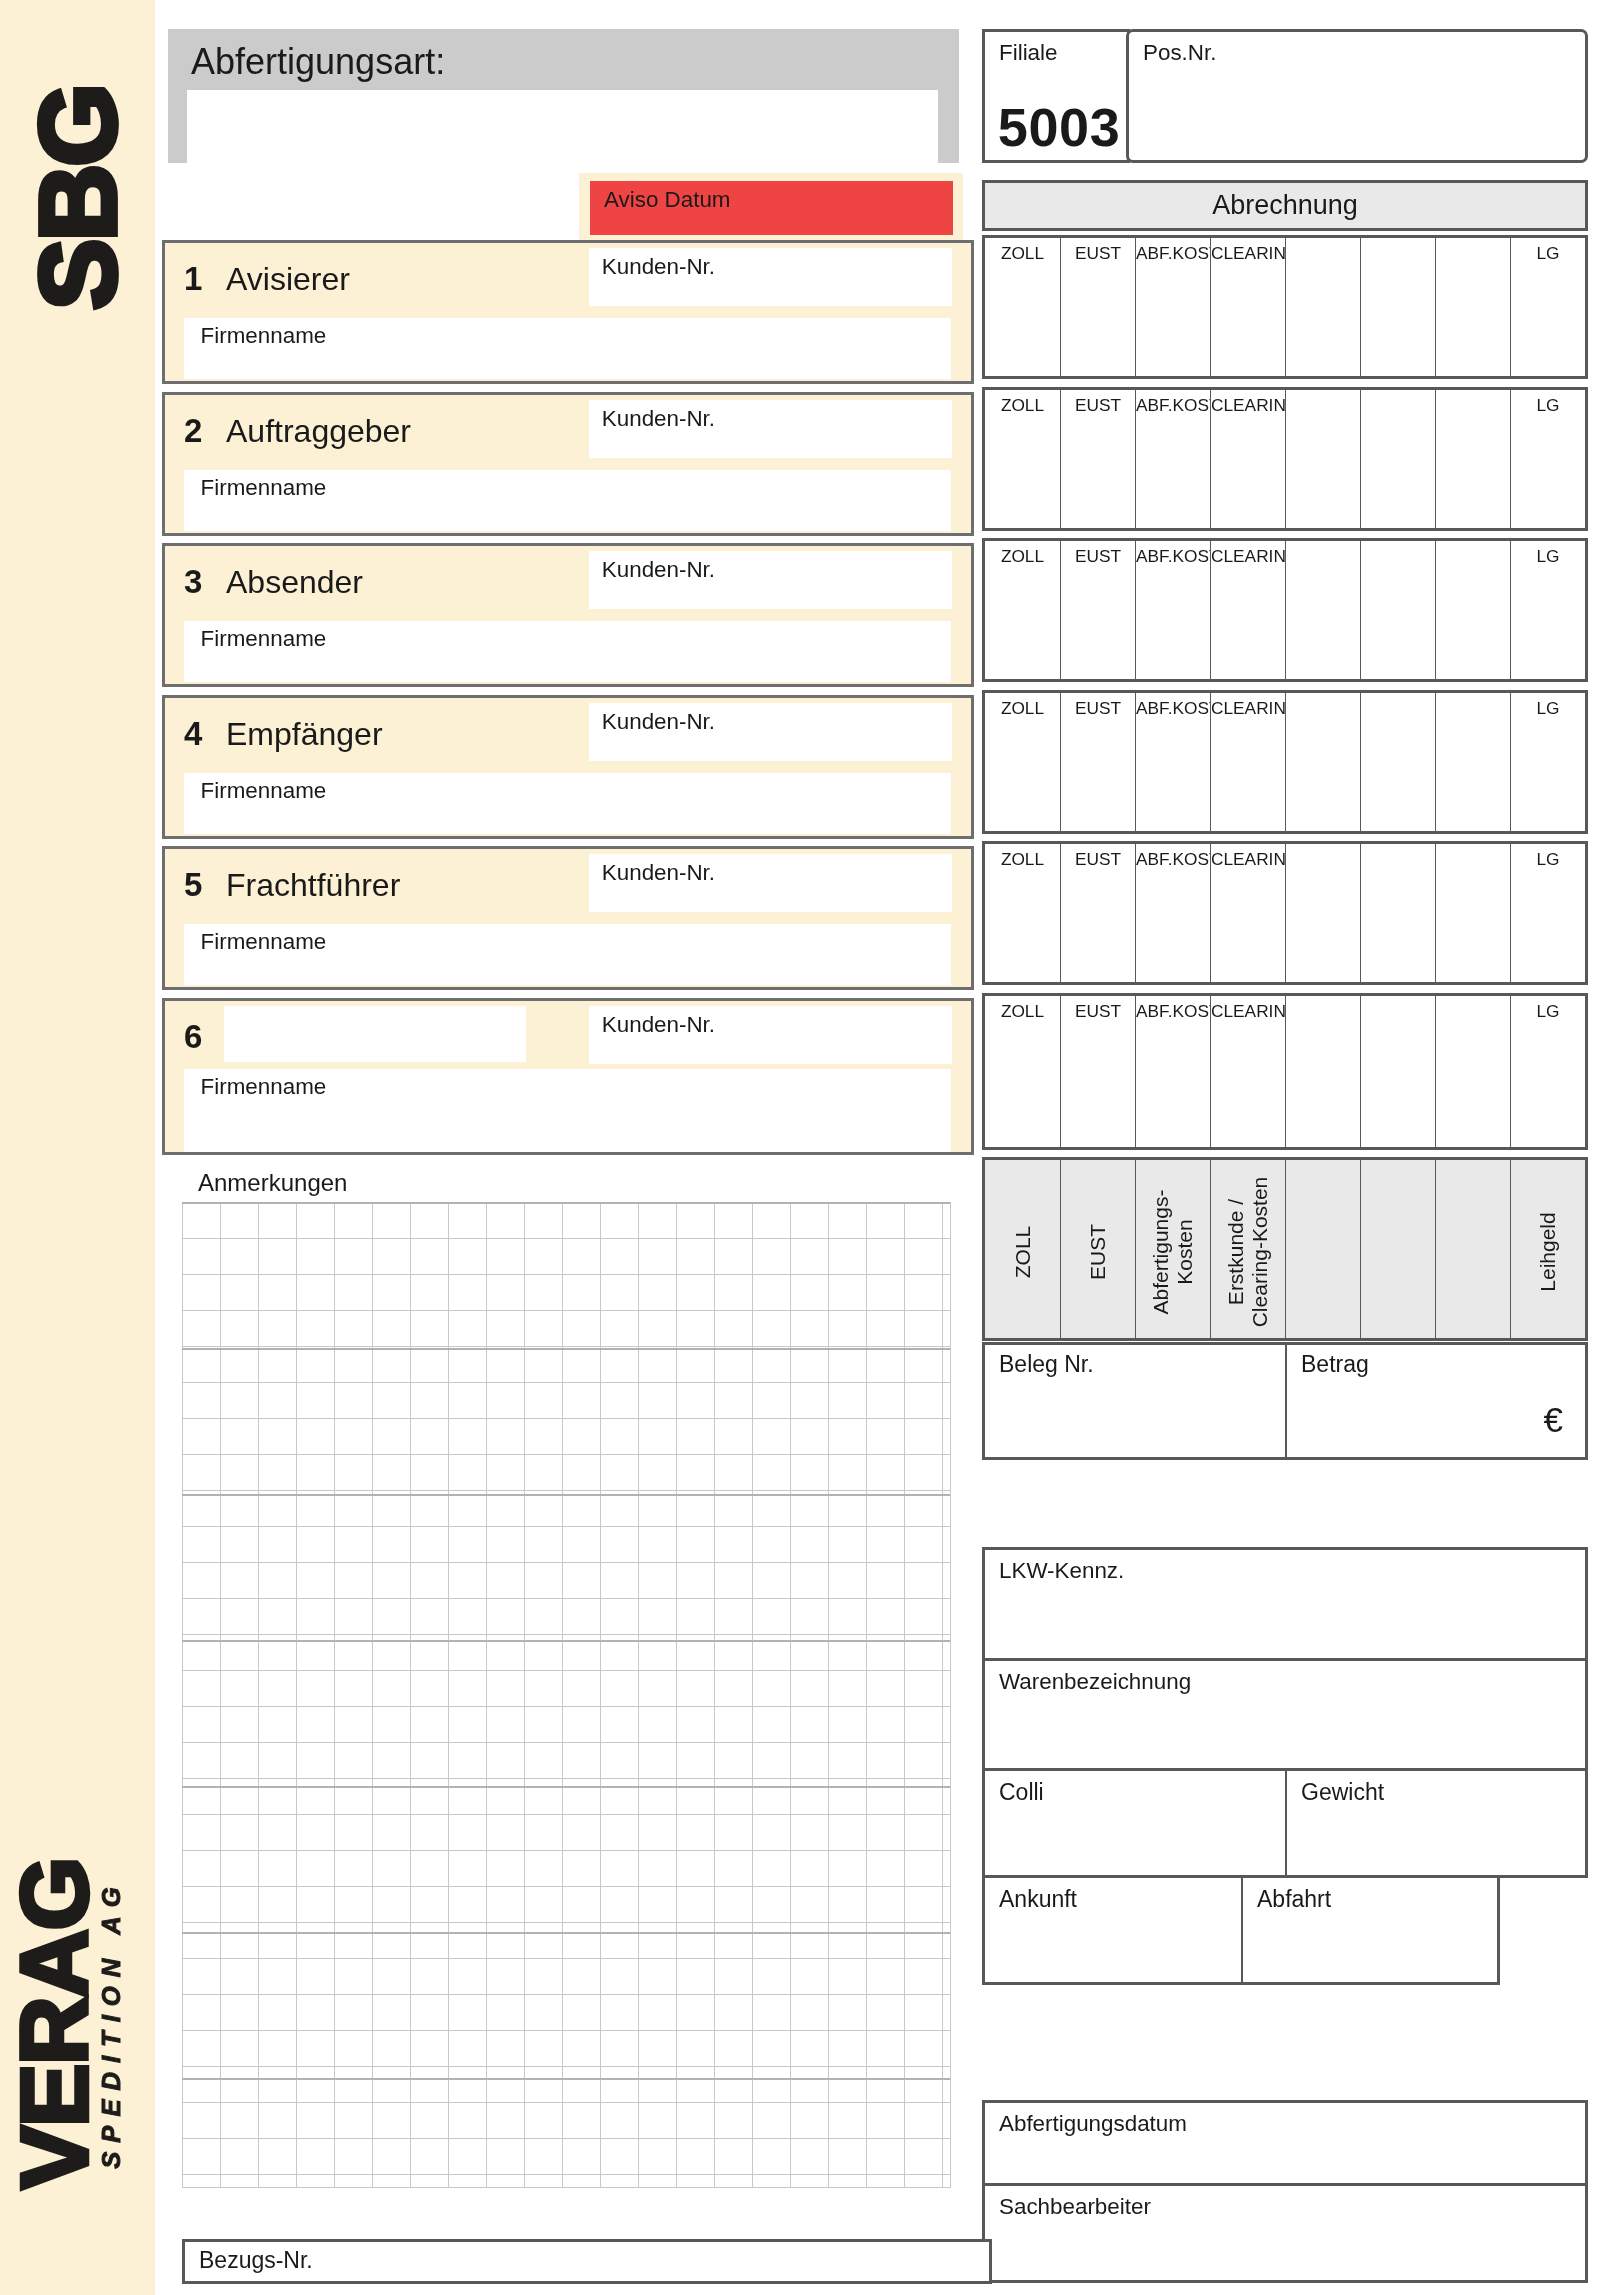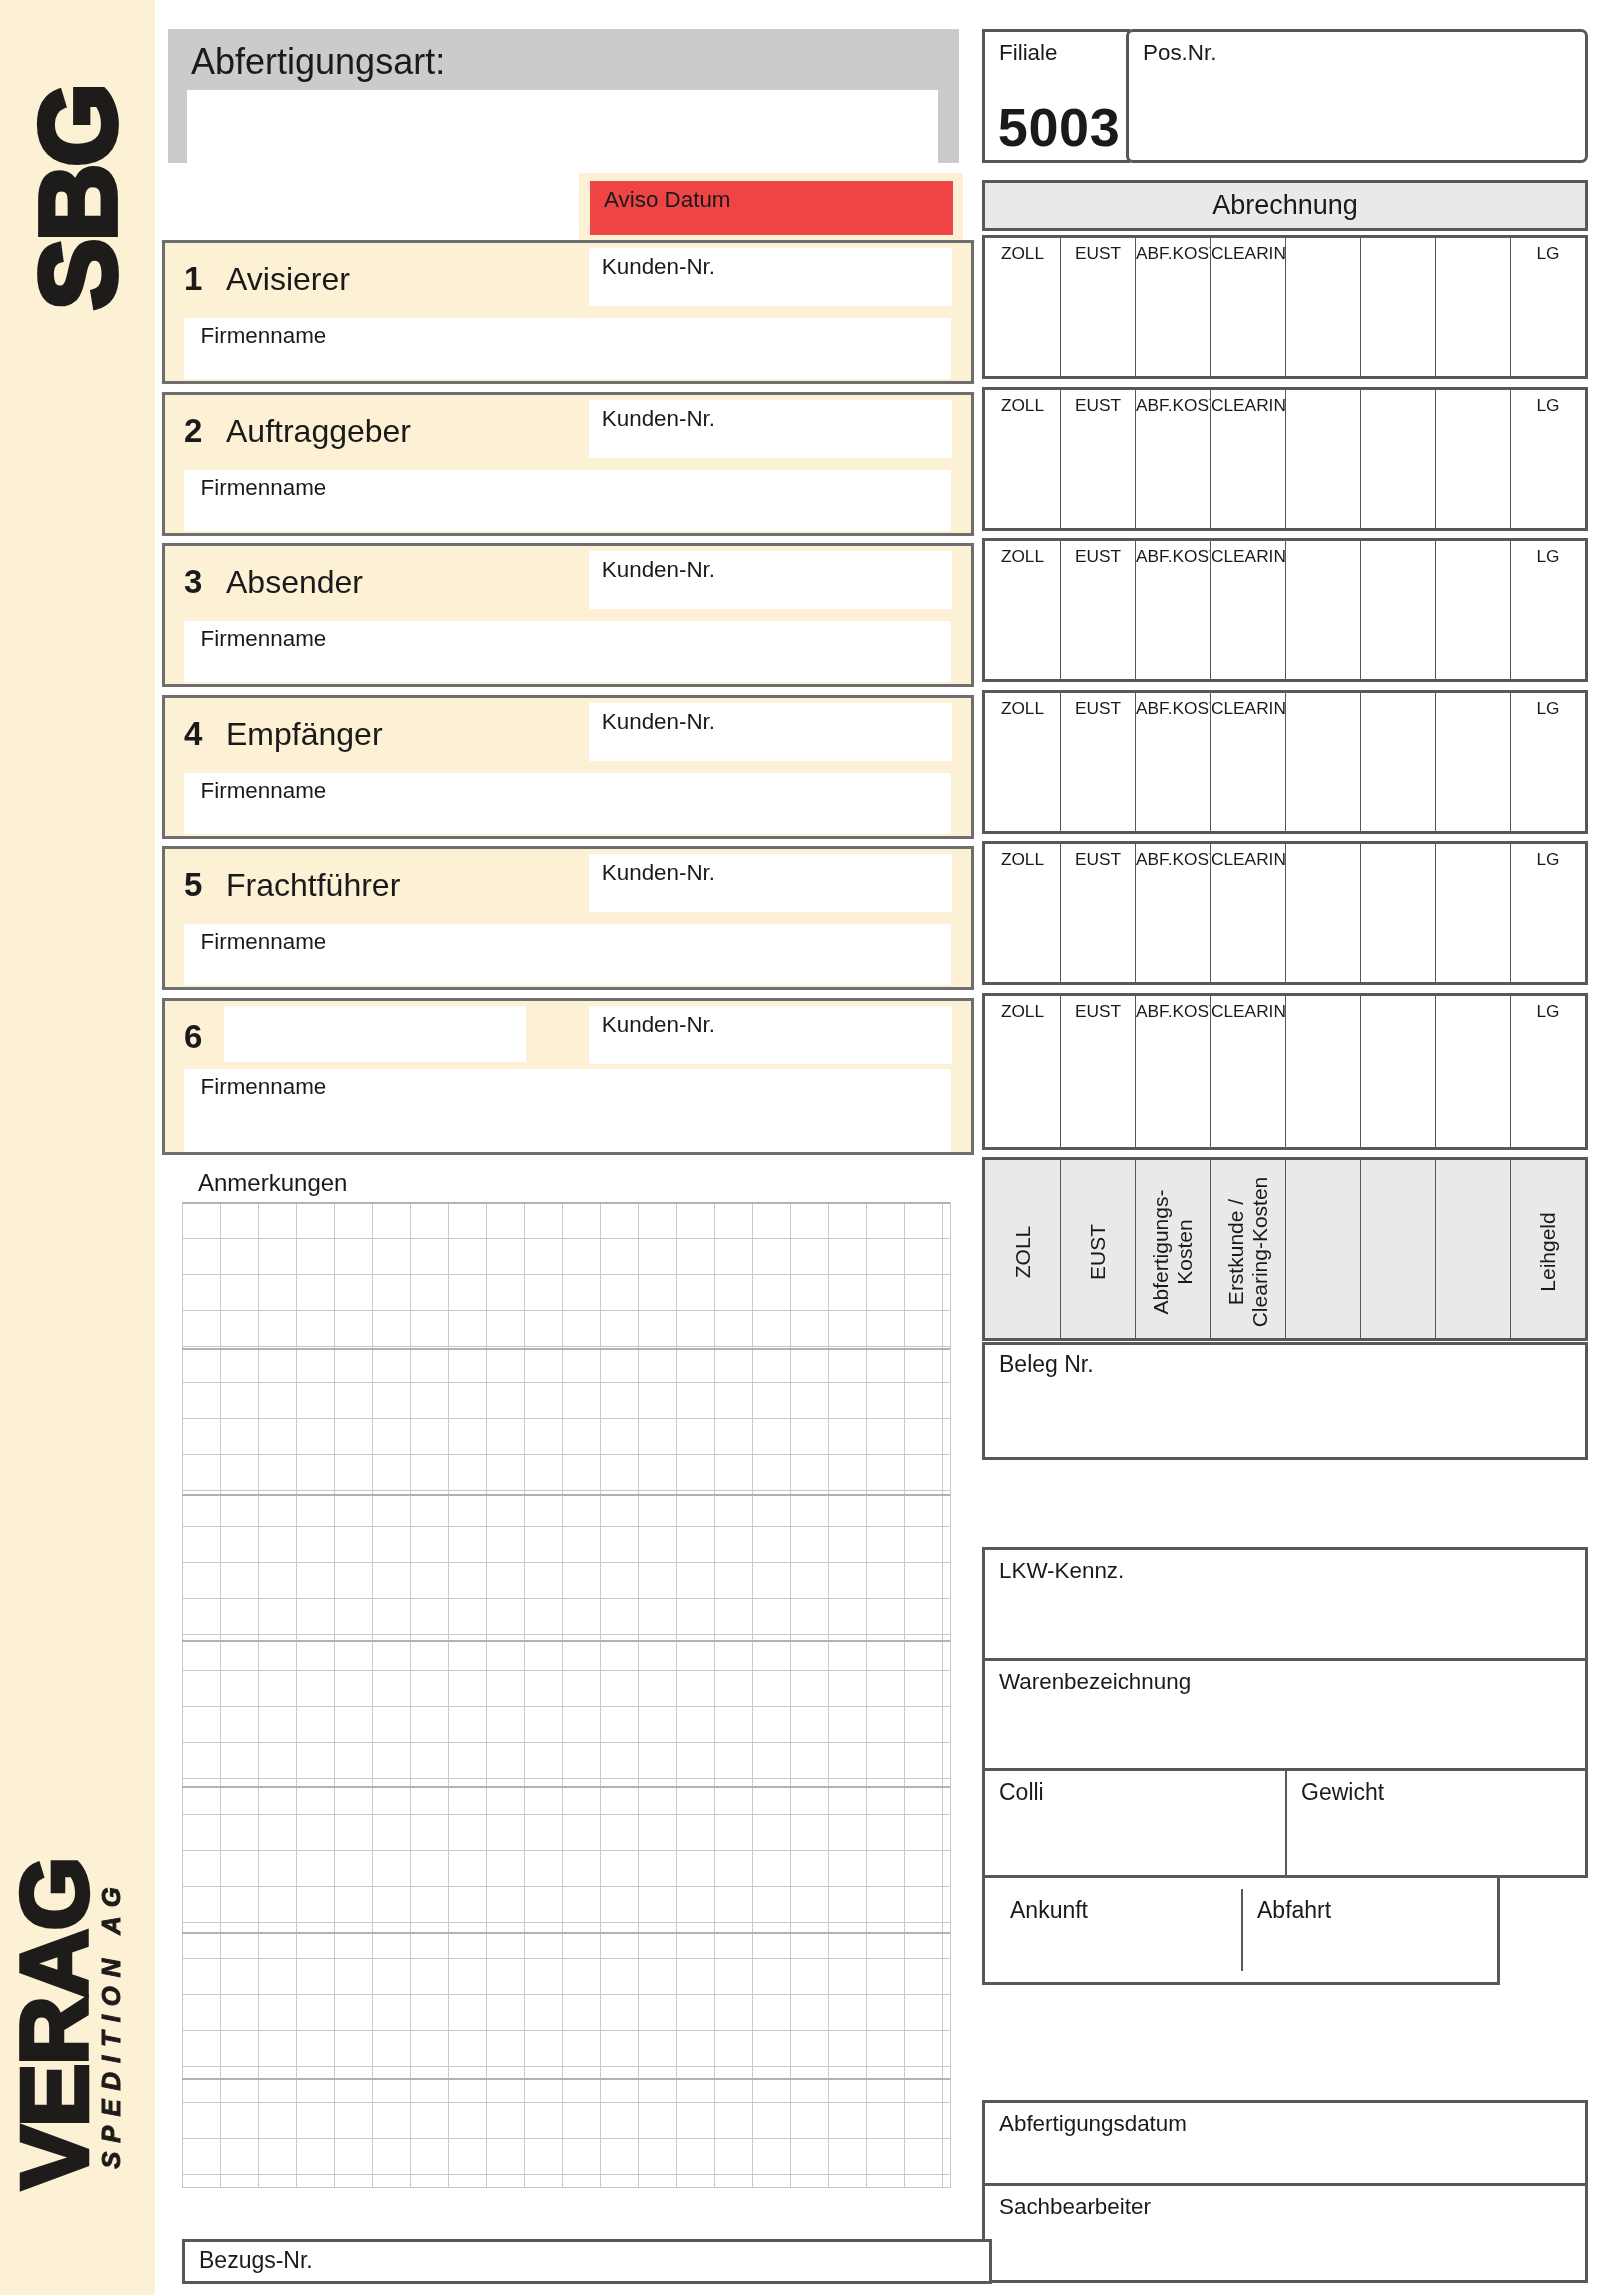--- a/index.html
+++ b/index.html
@@ -272,40 +272,44 @@
           <div class="vtext">Leihgeld</div>
         </div>
       </div>
     </div>
   </div>
 
 <div class="abs bx" id="beleg-row" style="padding:0;">
   <div class="beleg-cell">
     <div class="lbl">Beleg Nr.</div>
   </div>
+  <div class="beleg-cell">
+    <div class="lbl">Betrag</div>
+    <div id="euro-sign">€</div>
+  </div>
 </div>
 
 <div class="abs" id="anmerkungen-label">Anmerkungen</div>
 <div class="abs" id="anm-grid"></div>
 
 <div class="abs bx" style="left:982px;top:1547px;width:606px;height:114px;">
   <div class="lbl">LKW-Kennz.</div>
 </div>
 <div class="abs bx" style="left:982px;top:1658px;width:606px;height:114px;">
   <div class="lbl">Warenbezeichnung</div>
 </div>
 <div class="abs bx ship-split" style="left:982px;top:1768px;width:606px;height:110px;padding:0;">
   <div>
     <div class="lbl">Colli</div>
   </div>
   <div>
     <div class="lbl">Gewicht</div>
   </div>
 </div>
-<div class="abs bx ship-split" style="left:982px;top:1875px;width:518px;height:110px;padding:11px;">
+<div class="abs bx ship-split" style="left:982px;top:1875px;width:518px;height:110px;padding:0;">
   <div>
     <div class="lbl">Ankunft</div>
   </div>
   <div>
     <div class="lbl">Abfahrt</div>
   </div>
 </div>
 
 <div class="abs bx" style="left:982px;top:2100px;width:606px;height:86px;">
   <div class="lbl">Abfertigungsdatum</div>

